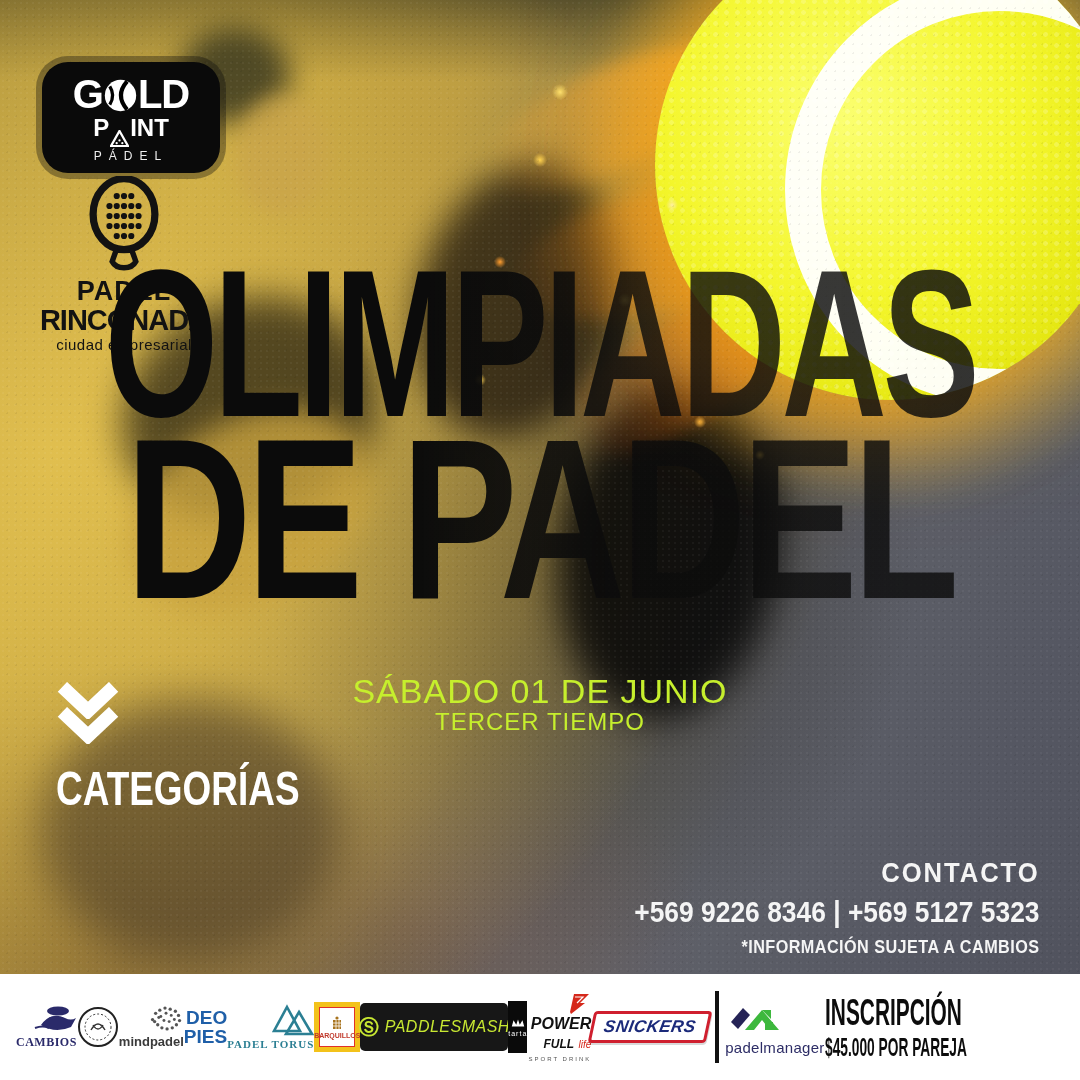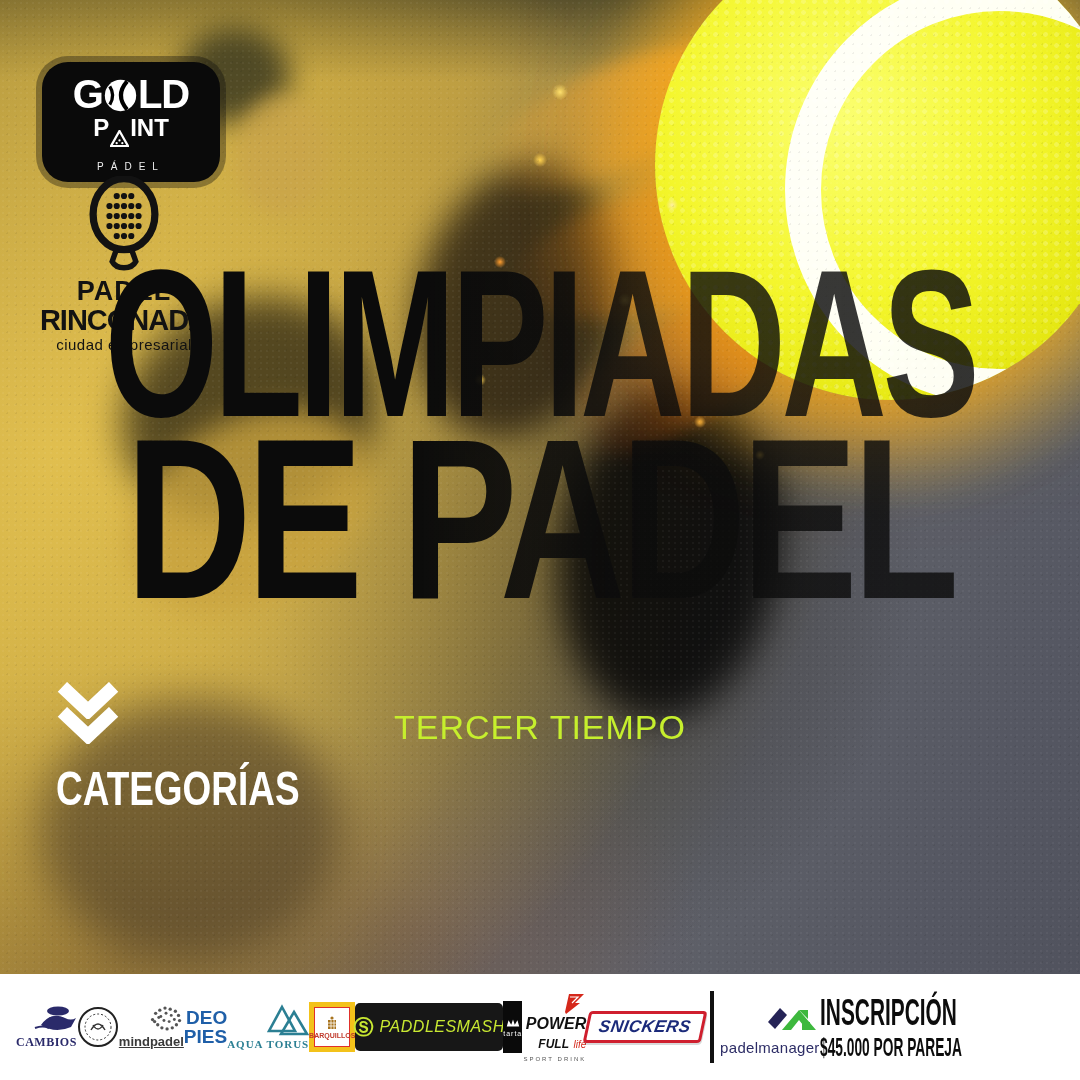--- a/index.html
+++ b/index.html
@@ -50,42 +50,42 @@
     radial-gradient(rgba(0,0,0,.06) 1px, transparent 1px);
     background-size:6px 6px, 9px 9px;background-position:0 0, 3px 4px;}
 
   
   .gold-logo{position:absolute;left:42px;top:62px;width:158px;background:#0a0a0a;border-radius:26px;
     padding:12px 10px 10px;text-align:center;color:#fff;box-shadow:0 0 0 6px rgba(10,10,10,.35);}
   .gold-l1{font-weight:bold;font-size:40px;line-height:1;display:flex;align-items:center;justify-content:center;gap:1px;letter-spacing:-1px;}
   .gold-l1 .ball-o{display:inline-block;width:33px;height:33px;}
   .gold-l2{font-weight:bold;font-size:24px;line-height:1.15;display:flex;align-items:flex-end;justify-content:center;gap:1px;letter-spacing:0;}
   .gold-l2 .tri{display:inline-block;width:19px;height:17px;}
-  .gold-l3{font-size:10px;letter-spacing:7px;margin-top:19px;color:#eee;}
+  .gold-l3{font-size:12px;letter-spacing:7px;margin-top:7px;color:#eee;}
   .rinconada-logo{position:absolute;left:34px;top:176px;width:180px;text-align:center;color:#121212;}
   .rinconada-logo .racket{width:96px;height:100px;margin:0 auto;}
   .rin-l1{font-weight:bold;font-size:27px;letter-spacing:1px;line-height:1;margin-top:2px;}
   .rin-l2{font-weight:bold;font-size:29px;letter-spacing:-1px;line-height:1.05;}
   .rin-l3{font-size:15px;letter-spacing:.5px;margin-top:1px;}
 
   
   .title-line{position:absolute;left:0;width:100%;text-align:center;font-weight:bold;color:#0c0c0c;
     white-space:nowrap;line-height:1;}
   @supports (-webkit-background-clip: text){
     .title-line{background-image:linear-gradient(90deg,#0b0b0b 0%,#0b0b0b 38%,rgba(12,12,12,.8) 62%,rgba(14,14,14,.85) 100%);
       -webkit-background-clip:text;background-clip:text;color:transparent;}
   }
   .title-1{top:238px;font-size:162px;letter-spacing:-5px;transform:scale(.9,1.3);transform-origin:center top;}
   .title-2{top:404px;font-size:176px;letter-spacing:-5px;transform:scale(.99,1.3);transform-origin:center top;}
 
   
   .highlight{position:absolute;left:0;width:100%;top:608px;text-align:center;font-weight:bold;font-size:53px;
     color:#c6ef2d;letter-spacing:0;}
   .date-line{position:absolute;left:0;width:100%;top:672px;text-align:center;font-size:34px;color:#c6ef2d;letter-spacing:1px;}
-  .venue-line{position:absolute;left:0;width:100%;top:708px;text-align:center;font-size:34px;color:#c6ef2d;letter-spacing:1px;}
+  .venue-line{position:absolute;left:0;width:100%;top:708px;text-align:center;font-size:24px;color:#c6ef2d;letter-spacing:1px;}
 
   
   .chevrons{position:absolute;left:56px;top:682px;width:64px;}
   .chevrons svg{display:block;margin-bottom:-12px;}
   .cat-heading{position:absolute;left:56px;top:762px;font-weight:bold;font-size:42px;color:#fff;
     transform:scale(.88,1.14);transform-origin:left top;letter-spacing:0;}
   .schedule{position:absolute;left:56px;top:826px;color:#fff;font-weight:bold;font-size:26px;}
   .schedule div{white-space:pre;transform:scaleX(.74);transform-origin:left center;line-height:39px;
     text-shadow:0 1px 3px rgba(0,0,0,.4);}
 
@@ -93,41 +93,41 @@
   .contact{position:absolute;right:40px;top:858px;text-align:right;color:#f5f5f5;}
   .contact-heading{font-weight:bold;font-size:27px;letter-spacing:2px;transform:scaleX(.95);transform-origin:right center;}
   .contact-phones{font-weight:bold;font-size:30px;margin-top:6px;transform:scaleX(.88);transform-origin:right center;white-space:nowrap;}
   .contact-note{font-weight:bold;font-size:18px;margin-top:8px;letter-spacing:.5px;transform:scaleX(.9);transform-origin:right center;}
 
   
   .footer{position:absolute;left:0;bottom:0;width:1080px;height:106px;background:#fff;display:flex;
     align-items:center;justify-content:space-between;padding:0 16px;box-sizing:border-box;}
   .sp{display:flex;flex-direction:column;align-items:flex-end;gap:2px;flex:0 0 auto;}
   .bb-text{font-family:"Liberation Serif",serif;font-size:12px;font-weight:bold;color:#2a2a6a;letter-spacing:.5px;}
-  .mp-text{font-size:13px;font-weight:bold;color:#3a3a3a;text-decoration:underline;}
+  .mp-text{font-size:13px;font-weight:bold;color:#3a3a3a;}
   .dp-text{color:#1f5fa8;font-weight:bold;font-size:19px;line-height:.9;font-family:"Liberation Sans",sans-serif;}
   .aq-text{font-family:"Liberation Serif",serif;font-size:11px;font-weight:bold;color:#2b7f93;letter-spacing:1px;}
   .bq-box{width:46px;height:50px;border:5px solid #f3c21a;background:#fff;box-shadow:inset 0 0 0 1px #e0302a;
     display:flex;flex-direction:column;align-items:center;justify-content:center;gap:2px;box-sizing:border-box;}
   .bq-text{font-size:7px;font-weight:bold;color:#c0392b;letter-spacing:0;}
   .ps-bar{width:148px;height:48px;background:#171717;border-radius:5px;display:flex;align-items:center;justify-content:center;gap:6px;}
   .ps-s{color:#c8e832;font-size:20px;font-weight:bold;line-height:1;}
   .ps-text{color:#c8e832;font-weight:normal;font-style:italic;font-size:16px;letter-spacing:.5px;}
   .ta-box{width:52px;height:52px;background:#0a0a0a;display:flex;flex-direction:column;align-items:center;justify-content:center;gap:2px;}
   .ta-text{color:#fff;font-size:7px;letter-spacing:1px;}
   .pf{width:64px;text-align:center;}
   .pf-l1{font-weight:bold;font-style:italic;font-size:16px;color:#111;line-height:1;}
   .pf-l2{font-weight:bold;font-style:italic;font-size:12px;color:#111;line-height:1;display:inline;}
   .pf-life{font-style:italic;font-size:10px;color:#d5281b;}
   .pf-sub{font-size:6px;letter-spacing:2px;color:#555;margin-top:2px;}
   .sn-wrap{transform:skewX(-12deg);background:#fff;border:3px solid #cf1f2e;border-radius:4px;
     box-shadow:1px 2px 0 rgba(0,0,0,.15);padding:3px 10px;}
   .sn-text{display:inline-block;transform:skewX(2deg);color:#1b2a7a;font-weight:bold;font-style:italic;font-size:17px;letter-spacing:.5px;}
   .divider{width:4px;height:72px;background:#111;margin:0 6px;flex:0 0 auto;}
-  .pm{display:flex;flex-direction:column;align-items:flex-end;gap:1px;}
+  .pm{display:flex;flex-direction:column;align-items:flex-start;gap:1px;}
   .pm-text{color:#2d2d66;font-size:15px;letter-spacing:.3px;}
   .insc{display:flex;flex-direction:column;justify-content:center;}
   .insc-h{font-weight:bold;font-size:36px;color:#0c0c0c;transform:scale(.58,1.05);transform-origin:left center;line-height:1;white-space:nowrap;}
   .insc-p{font-weight:bold;font-size:25px;color:#0c0c0c;transform:scale(.55,1.05);transform-origin:left center;line-height:1;margin-top:5px;white-space:nowrap;}
 </style>
 </head>
 <body>
 
 <div class="poster">
 
@@ -208,33 +208,39 @@
       </svg>
     </div>
     <div class="rin-l1">PADEL</div>
     <div class="rin-l2">RINCONADA</div>
     <div class="rin-l3">ciudad empresarial</div>
   </div>
 
   <div class="title-line title-1">OLIMPIADAS</div>
   <div class="title-line title-2">DE PADEL</div>
 
+  <div class="date-line">SÁBADO 01 DE JUNIO</div>
   <div class="venue-line">TERCER TIEMPO</div>
 
   <div class="chevrons">
     <svg viewBox="0 0 80 46" width="64" height="37">
         <polyline points="8,6 40,36 72,6" fill="none" stroke="#fff" stroke-width="17"></polyline>
       </svg>
     <svg viewBox="0 0 80 46" width="64" height="37">
         <polyline points="8,6 40,36 72,6" fill="none" stroke="#fff" stroke-width="17"></polyline>
       </svg>
   </div>
 
   <div class="cat-heading">CATEGORÍAS</div>
 
+  <div class="contact">
+    <div class="contact-heading">CONTACTO</div>
+    <div class="contact-phones">+569 9226 8346 | +569 5127 5323</div>
+    <div class="contact-note">*INFORMACIÓN SUJETA A CAMBIOS</div>
+  </div>
 
   <div class="footer">
 
     <div class="sp">
       <svg width="46" height="28" viewBox="0 0 46 28">
         <ellipse cx="27" cy="6" rx="11" ry="4.5" fill="#2a2a6a"></ellipse>
         <path d="M10 20 Q20 6 34 13 Q40 16 45 13 L40 22 Q24 29 10 20 Z" fill="#2a2a6a"></path>
         <path d="M4 23 Q12 20 18 23" stroke="#2a2a6a" stroke-width="2" fill="none"></path>
       </svg>
       <span class="bb-text">CAMBIOS</span>
@@ -280,21 +286,21 @@
     <div class="sp">
       <span class="dp-text">DEO</span>
       <span class="dp-text">PIES</span>
     </div>
 
     <div class="sp">
       <svg width="42" height="32" viewBox="0 0 42 32">
         <path d="M15 3 L28 27 H2 Z" fill="none" stroke="#2b7f93" stroke-width="2.6"></path>
         <path d="M27 8 L40 30 H14 Z" fill="none" stroke="#2b7f93" stroke-width="2.6"></path>
       </svg>
-      <span class="aq-text">AQUA TORUS</span>
+      <span class="aq-text">PADEL TORUS</span>
     </div>
 
     <div class="sp">
       <div class="bq-box">
         <svg width="12" height="14" viewBox="0 0 12 14">
           <rect x="2" y="4" width="8" height="9" fill="#a8741f"></rect>
           <path d="M2 7 H10 M2 10 H10 M5 4 V13 M8 4 V13" stroke="#fff" stroke-width=".8"></path>
           <circle cx="6" cy="2" r="1.6" fill="#a8741f"></circle>
         </svg>
         <span class="bq-text">BARQUILLOS</span>

